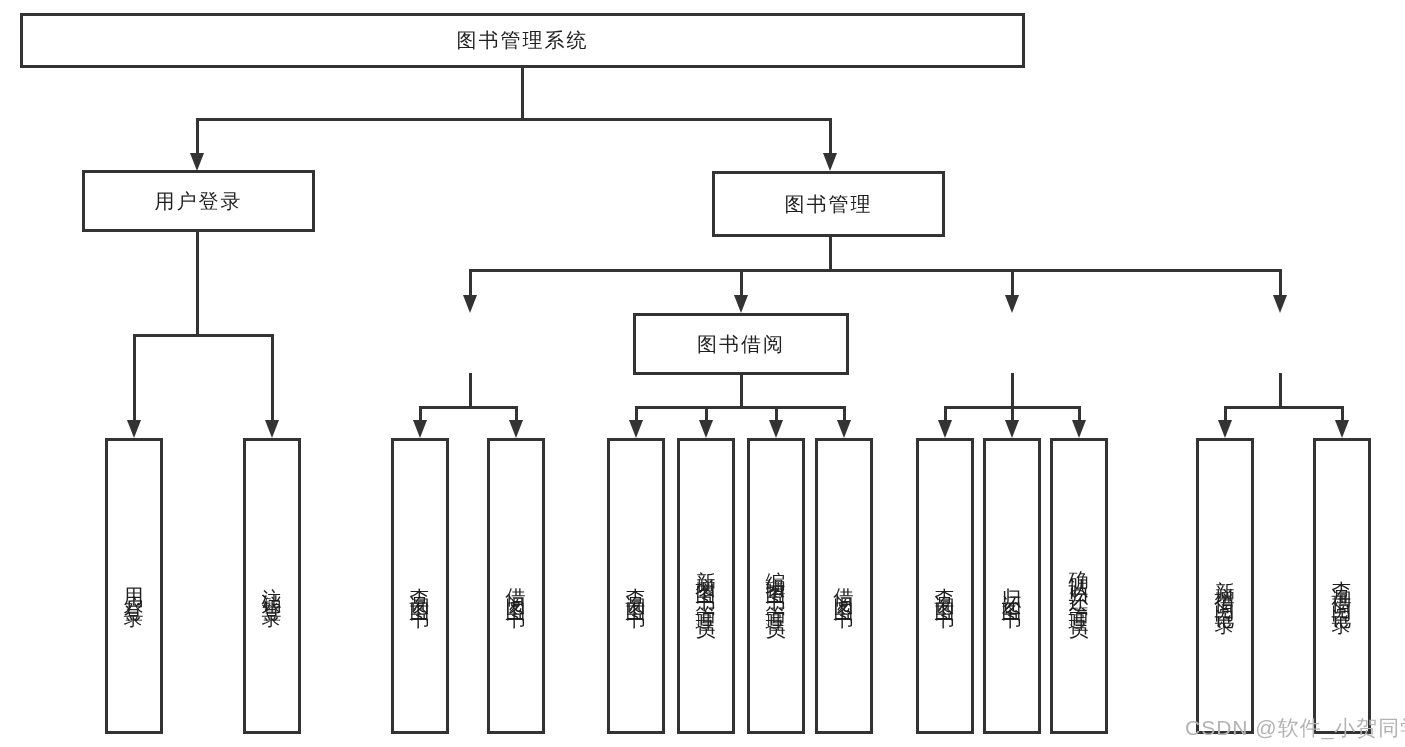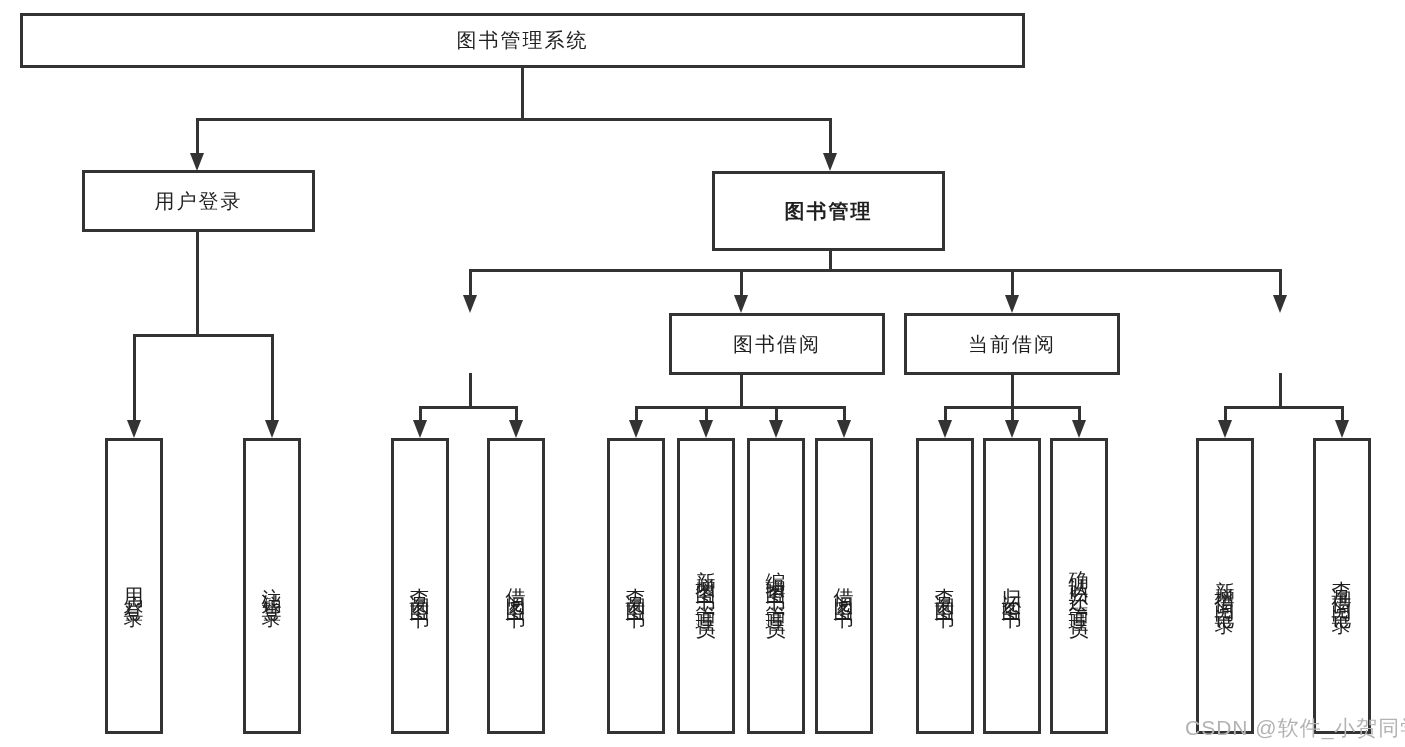--- a/index.html
+++ b/index.html
@@ -88,21 +88,21 @@
   <div class="vline" style="left:521px; top:66px; height:53px;"></div>
   <div class="hline" style="left:196px; top:118px; width:636px;"></div>
   <div class="vline" style="left:196px; top:118px; height:37px;"></div>
   <div class="arrowhead" style="left:190px; top:153px;"></div>
   <div class="vline" style="left:829px; top:118px; height:37px;"></div>
   <div class="arrowhead" style="left:823px; top:153px;"></div>
 
   <div class="box" style="left:82px; top:170px; width:233px; height:62px;">
     <span class="hlabel">用户登录</span>
   </div>
-  <div class="box" style="left:712px; top:171px; width:233px; height:80px;font-weight:bold;">
+  <div class="box" style="left:712px; top:171px; width:233px; height:66px;">
     <span class="hlabel">图书管理</span>
   </div>
 
   <div class="vline" style="left:196px; top:230px; height:106px;"></div>
   <div class="hline" style="left:133px; top:334px; width:141px;"></div>
   <div class="vline" style="left:133px; top:334px; height:88px;"></div>
   <div class="arrowhead" style="left:127px; top:420px;"></div>
   <div class="vline" style="left:271px; top:334px; height:88px;"></div>
   <div class="arrowhead" style="left:265px; top:420px;"></div>
 
@@ -110,25 +110,22 @@
   <div class="hline" style="left:469px; top:269px; width:813px;"></div>
   <div class="vline" style="left:469px; top:269px; height:28px;"></div>
   <div class="arrowhead" style="left:463px; top:295px;"></div>
   <div class="vline" style="left:740px; top:269px; height:28px;"></div>
   <div class="arrowhead" style="left:734px; top:295px;"></div>
   <div class="vline" style="left:1011px; top:269px; height:28px;"></div>
   <div class="arrowhead" style="left:1005px; top:295px;"></div>
   <div class="vline" style="left:1279px; top:269px; height:28px;"></div>
   <div class="arrowhead" style="left:1273px; top:295px;"></div>
 
-  <div class="box" style="left:633px; top:313px; width:216px; height:62px;margin-left:36px;">
+  <div class="box" style="left:633px; top:313px; width:216px; height:62px;">
     <span class="hlabel">图书借阅</span>
-  </div>
-  <div class="box" style="left:904px; top:313px; width:216px; height:62px;">
-    <span class="hlabel">当前借阅</span>
   </div>
 
   <div class="vline" style="left:469px; top:373px; height:36px;"></div>
   <div class="hline" style="left:419px; top:406px; width:99px;"></div>
   <div class="vline" style="left:419px; top:406px; height:16px;"></div>
   <div class="arrowhead" style="left:413px; top:420px;"></div>
   <div class="vline" style="left:515px; top:406px; height:16px;"></div>
   <div class="arrowhead" style="left:509px; top:420px;"></div>
 
   <div class="vline" style="left:740px; top:373px; height:36px;"></div>

